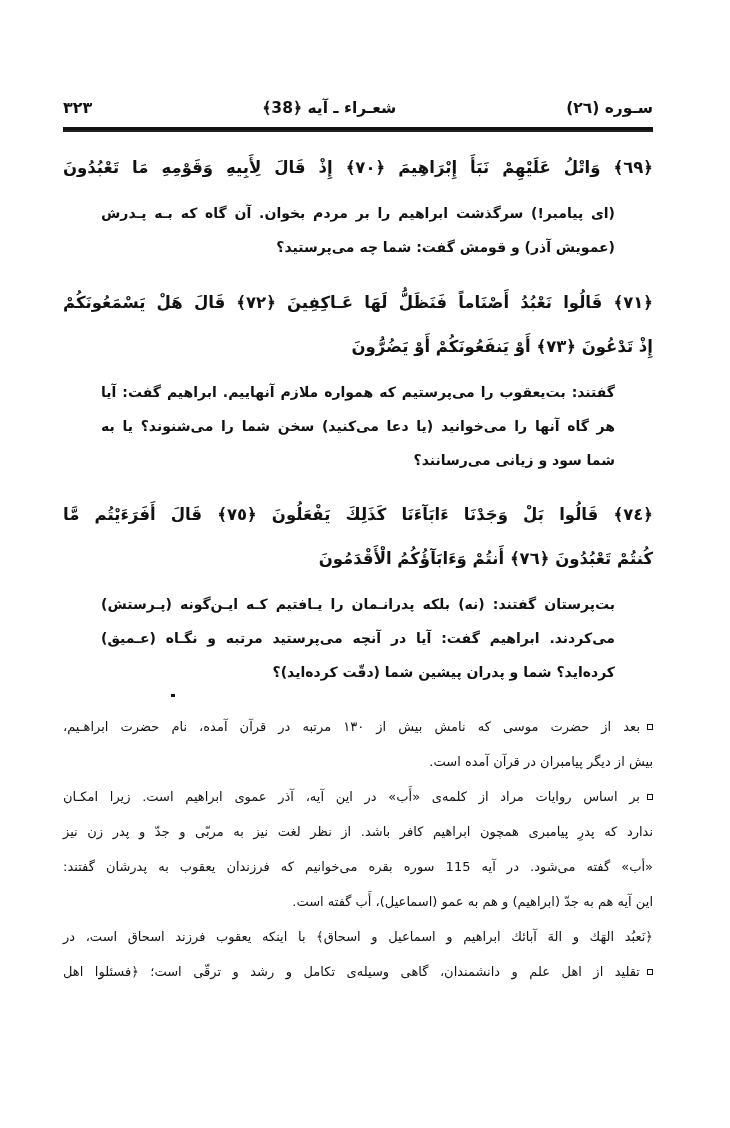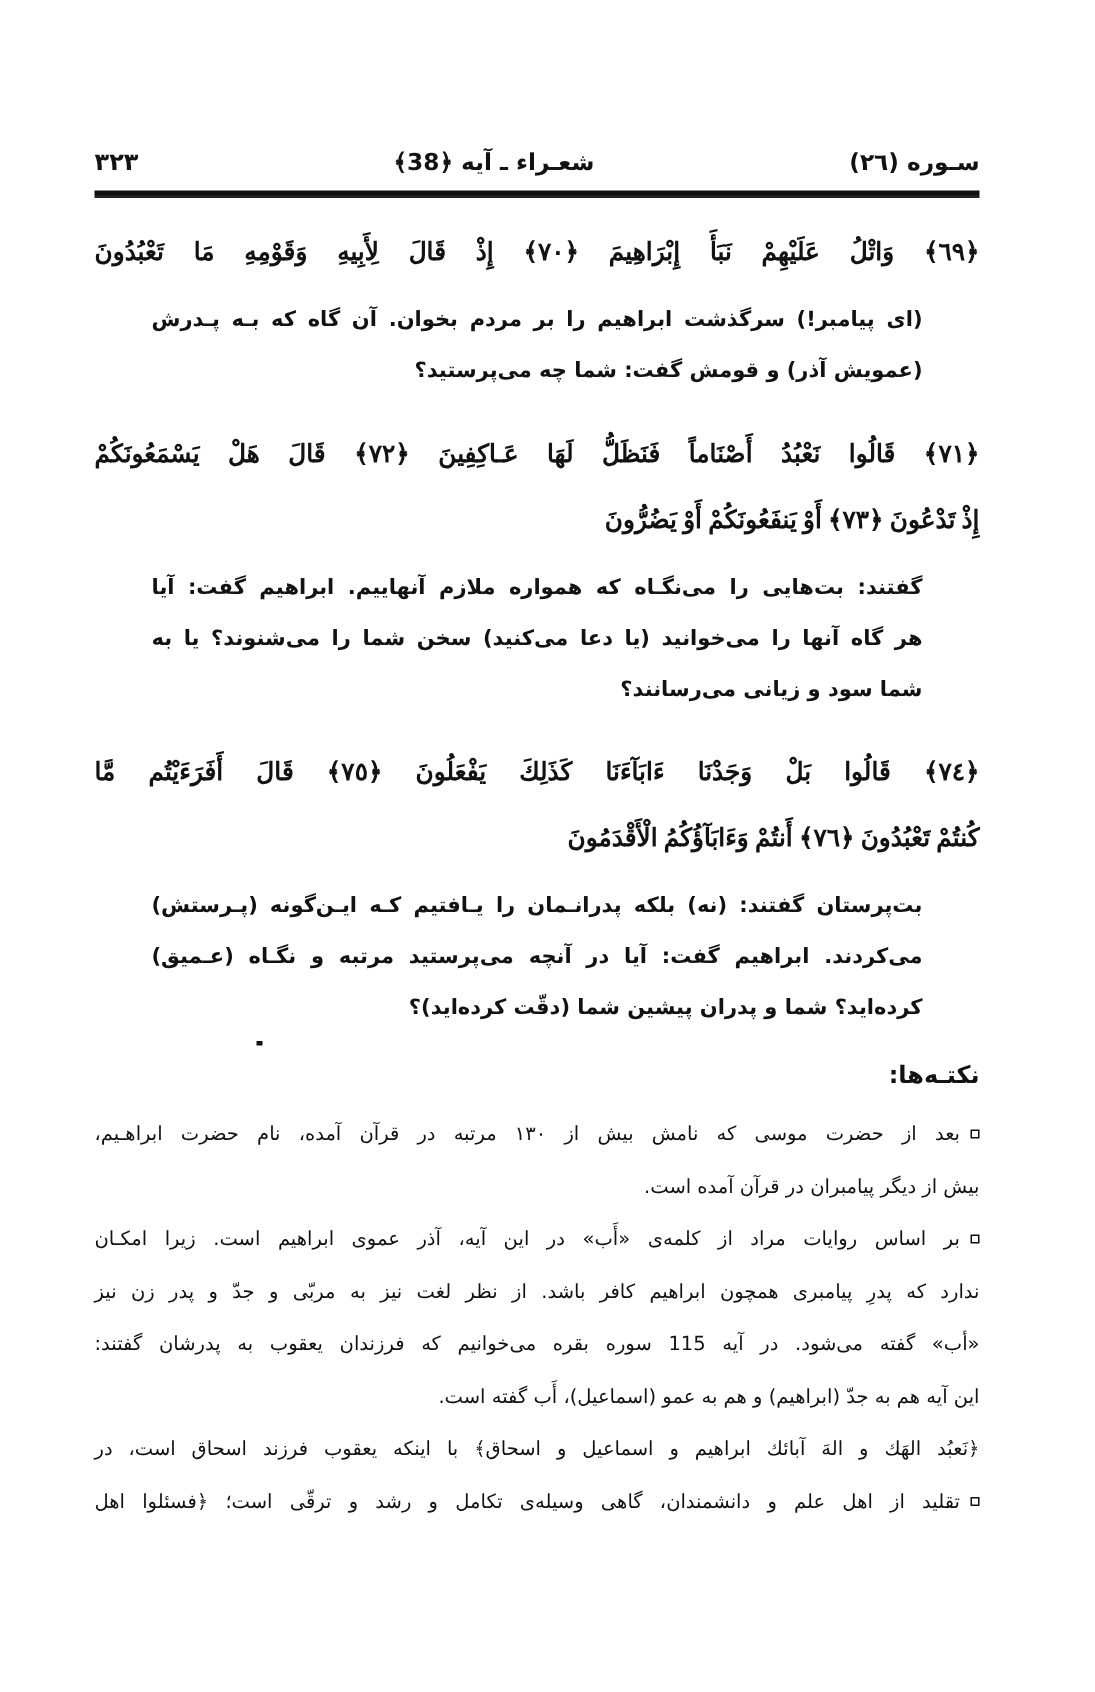--- a/index.html
+++ b/index.html
@@ -38,21 +38,20 @@
   
   .verse-group { }
   .g0 { margin-top: 14px; }
   .g1 { margin-top: 17px; }
   .g2 { margin-top: 16px; }
   .arabic-line {
     font-size: 16.5px;
     font-weight: bold;
     line-height: 44px;
     white-space: normal;
-    font-family: Liberation Serif, serif;
   }
   .translation-block { margin-top: 6px; padding: 0 38px; }
   .trans-line {
     font-size: 14px;
     font-weight: bold;
     line-height: 34px;
   }
   .fill   { text-align: justify; text-align-last: justify; }
   .center { }
   .right  { text-align: right; }
@@ -104,41 +103,40 @@
         <div class="arabic-line fill">﴿٦٩﴾ وَاتْلُ عَلَیْهِمْ نَبَأَ إِبْرَاهِیمَ ﴿٧٠﴾ إِذْ قَالَ لِأَبِیهِ وَقَوْمِهِ مَا تَعْبُدُونَ</div>
         <div class="translation-block">
           <div class="trans-line fill">(ای پیامبر!) سرگذشت ابراهیم را بر مردم بخوان. آن گاه که بـه پـدرش</div>
           <div class="trans-line center">(عمویش آذر) و قومش گفت: شما چه می‌پرستید؟</div>
         </div>
       </div>
       <div class="verse-group g1">
         <div class="arabic-line fill">﴿٧١﴾ قَالُوا نَعْبُدُ أَصْنَاماً فَنَظَلُّ لَهَا عَـاكِفِینَ ﴿٧٢﴾ قَالَ هَلْ یَسْمَعُونَكُمْ</div>
         <div class="arabic-line center">إِذْ تَدْعُونَ ﴿٧٣﴾ أَوْ یَنفَعُونَكُمْ أَوْ یَضُرُّونَ</div>
         <div class="translation-block">
-          <div class="trans-line fill">گفتند: بت‌هایی را می‌نگـاه که همواره ملازم آنهاییم. ابراهیم گفت: آیا</div>
+          <div class="trans-line fill">گفتند: بت‌یعقوب را می‌پرستیم که همواره ملازم آنهاییم. ابراهیم گفت: آیا</div>
           <div class="trans-line fill">هر گاه آنها را می‌خوانید (یا دعا می‌کنید) سخن شما را می‌شنوند؟ یا به</div>
           <div class="trans-line center">شما سود و زیانی می‌رسانند؟</div>
         </div>
       </div>
       <div class="verse-group g2">
         <div class="arabic-line fill">﴿٧٤﴾ قَالُوا بَلْ وَجَدْنَا ءَابَآءَنَا كَذَلِكَ یَفْعَلُونَ ﴿٧٥﴾ قَالَ أَفَرَءَیْتُم مَّا</div>
         <div class="arabic-line center">كُنتُمْ تَعْبُدُونَ ﴿٧٦﴾ أَنتُمْ وَءَابَآؤُكُمُ الْأَقْدَمُونَ</div>
         <div class="translation-block">
           <div class="trans-line fill">بت‌پرستان گفتند: (نه) بلکه پدرانـمان را یـافتیم کـه ایـن‌گونه (پـرستش)</div>
           <div class="trans-line fill">می‌کردند. ابراهیم گفت: آیا در آنچه می‌پرستید مرتبه و نگـاه (عـمیق)</div>
           <div class="trans-line center">کرده‌اید؟ شما و پدران پیشین شما (دقّت کرده‌اید)؟</div>
         </div>
       </div>
     </main>
 
   <div class="dot-row">
     <div class="dot"></div>
   </div>
 
-  <h2 class="notes-heading">نکتـه‌ها:</h2>
 
   <section class="notes">
       <div class="note-item">
         <div class="note-line fill"><span class="bullet"></span>بعد از حضرت موسی که نامش بیش از ۱۳۰ مرتبه در قرآن آمده، نام حضرت ابراهـیم،</div>
         <div class="note-line right">بیش از دیگر پیامبران در قرآن آمده است.</div>
       </div>
       <div class="note-item">
         <div class="note-line fill"><span class="bullet"></span>بر اساس روایات مراد از کلمه‌ی «أَب» در این آیه، آذر عموی ابراهیم است. زیرا امکـان</div>
         <div class="note-line fill">ندارد که پدرِ پیامبری همچون ابراهیم کافر باشد. از نظر لغت نیز به مربّی و جدّ و پدر زن نیز</div>
         <div class="note-line fill">«أب» گفته می‌شود. در آیه 115 سوره بقره می‌خوانیم که فرزندان یعقوب به پدرشان گفتند:</div>

